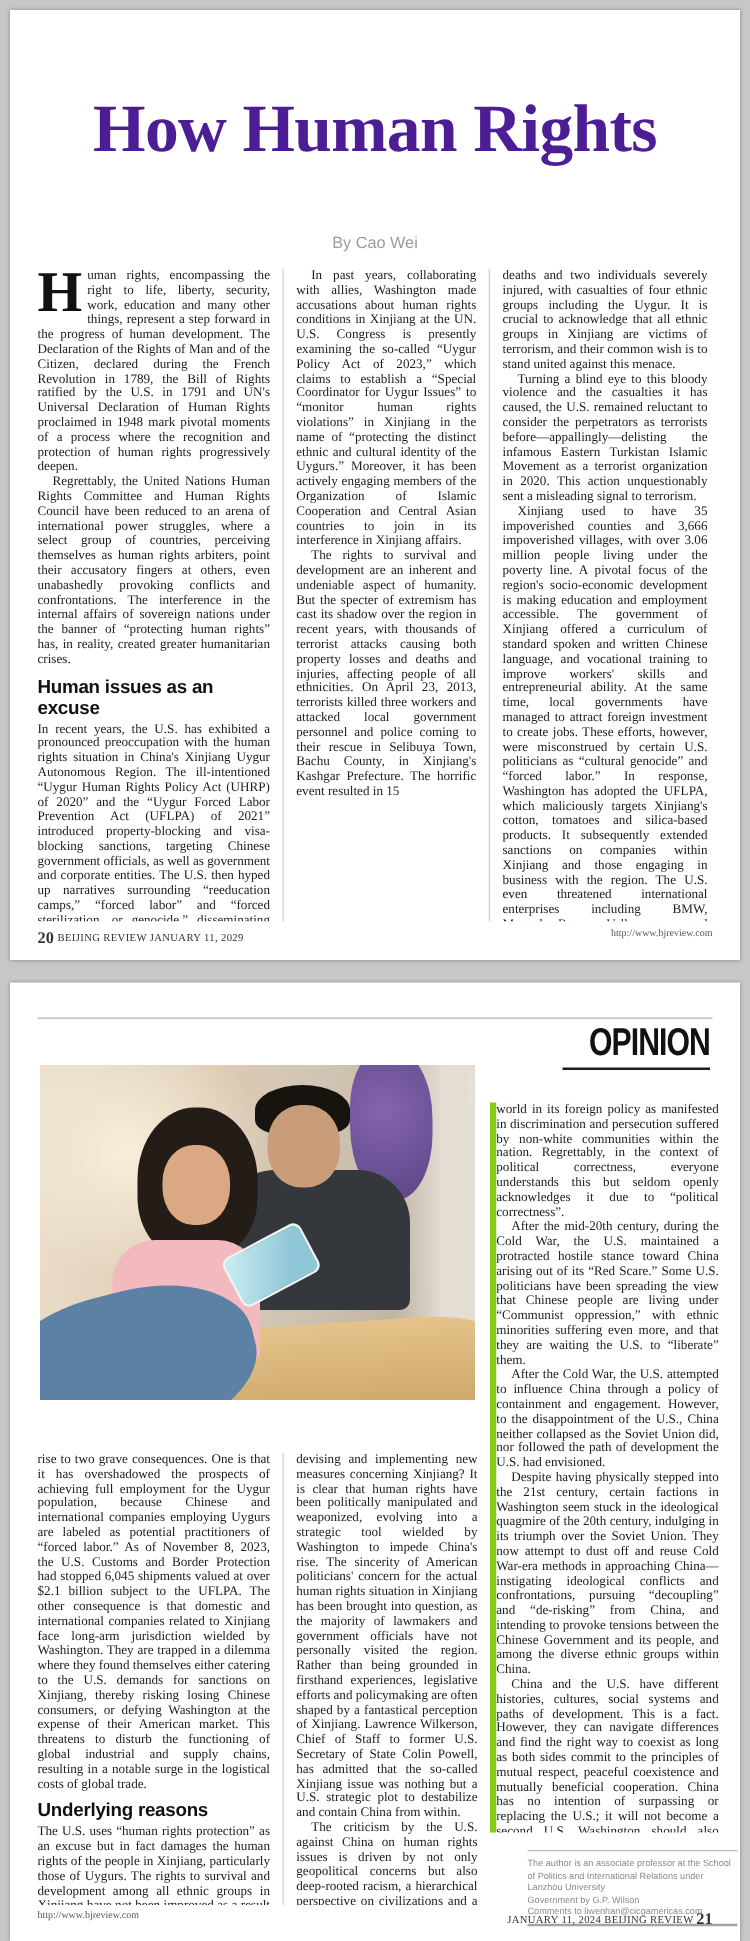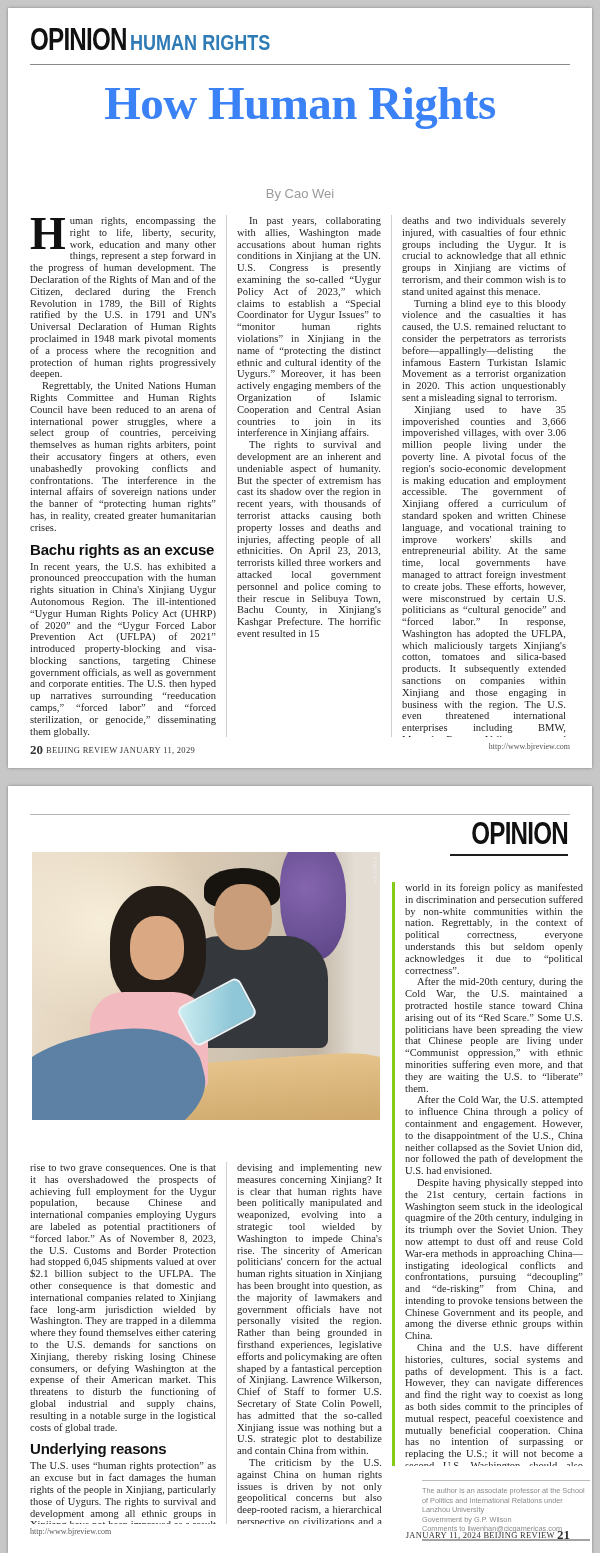--- a/index.html
+++ b/index.html
@@ -6,21 +6,21 @@
   body{width:600px;background:#c7c7c7;font-family:"Liberation Serif","DejaVu Serif",serif;color:#1c1c1c;}
   .canvas{position:relative;width:600px;height:1553px;overflow:hidden;}
   .page{position:absolute;left:8px;right:8px;background:#fff;box-shadow:0 0 3px rgba(0,0,0,.35);}
   #page1{top:8px;height:760px;}
   #page2{top:786px;height:767px;}
 
   
   .p1-header{position:absolute;left:22px;right:22px;top:16px;border-bottom:1px solid #8a8a8a;padding-bottom:8px;white-space:nowrap;}
   .sec-word{display:inline-block;font-family:"Liberation Sans","DejaVu Sans",sans-serif;font-weight:700;font-size:31px;line-height:31px;color:#111;transform:scaleX(.78);transform-origin:left bottom;letter-spacing:-1px;}
   .topic-word{display:inline-block;font-family:"Liberation Sans","DejaVu Sans",sans-serif;font-weight:700;font-size:22px;color:#2e7bb5;transform:scaleX(.82);transform-origin:left bottom;margin-left:-28px;letter-spacing:0;vertical-align:baseline;}
-  .p1-title{position:absolute;left:0;right:0;top:72px;text-align:center;font-weight:700;font-size:47px;line-height:46px;letter-spacing:-.5px;color:#3b82f6;}
+  .p1-title{position:absolute;left:0;right:0;top:72px;text-align:center;font-weight:700;font-size:54px;line-height:46px;letter-spacing:-.5px;color:#4c1d95;}
   .p1-byline{position:absolute;left:0;right:0;top:178px;text-align:center;font-family:Liberation Sans, sans-serif;font-size:13px;color:#9b9b9b;}
 
   
   .body-text p{margin:0;text-align:justify;font-size:10.5px;line-height:11.8px;color:#1c1c1c;hyphens:auto;}
   .body-text p.ind{text-indent:12px;}
   .cols{position:absolute;display:flex;}
   .col{overflow:hidden;}
   .col + .col{border-left:1px solid #cfcfcf;margin-left:10px;padding-left:10px;}
   h2.subhead{font-family:"Liberation Sans","DejaVu Sans",sans-serif;font-weight:700;font-size:15px;line-height:17px;margin:7px 0 3px;color:#111;letter-spacing:-.2px;}
   .dropcap{float:left;font-size:46px;line-height:34px;font-weight:700;padding:2px 4px 0 0;color:#111;}
@@ -58,47 +58,43 @@
   .ph-phone{position:absolute;left:150px;top:138px;width:66px;height:40px;background:linear-gradient(120deg,#cdeef2,#8fc7d8 70%);border:2px solid #e8f4f6;border-radius:7px;transform:rotate(-28deg);}
   .ph-table{position:absolute;right:-16px;bottom:-26px;width:300px;height:86px;background:linear-gradient(180deg,#e5c38a,#c9a266);border-radius:40% 20% 0 0;transform:rotate(-4deg);}
   .ph-seat{position:absolute;left:-36px;bottom:-34px;width:210px;height:120px;background:#5d80a5;border-radius:45%;transform:rotate(-14deg);}
   .ph-credit{position:absolute;right:2px;top:4px;font-family:"Liberation Sans","DejaVu Sans",sans-serif;font-size:6px;color:#eee;writing-mode:vertical-rl;letter-spacing:1px;opacity:.8;}
 
   .caption{position:absolute;left:24px;top:340px;width:348px;font-family:"Liberation Sans","DejaVu Sans",sans-serif;font-size:10.5px;line-height:13px;color:#3c3c3c;}
 
   #p2-colpair{left:22px;top:376px;width:352px;height:362px;}
   #p2-colpair .c1{width:186px;}
   #p2-colpair .c2{width:145px;}
-  #p2-col3{position:absolute;left:384px;top:96px;width:178px;height:584px;border-left:3px solid #84cc16;padding-left:10px;overflow:hidden;}
+  #p2-col3{position:absolute;left:384px;top:96px;width:178px;height:584px;border-left:5px solid #84cc16;overflow:hidden;}
 
   .author-note{position:absolute;left:414px;top:694px;width:168px;border-top:1px solid #bbb;border-bottom:2px solid #a3a3a3;padding:5px 0;}
   .author-note p{margin:0;font-family:"Liberation Sans","DejaVu Sans",sans-serif;font-size:7.3px;line-height:9.5px;color:#8a8a8a;text-align:left;}
 </style>
 </head>
 <body>
 
 <div class="canvas">
 
   <div class="page" id="page1">
-    <div class="p1-header">
-      <span class="sec-word">OPINION</span>
-      <span class="topic-word">HUMAN RIGHTS</span>
-    </div>
 
     <div class="p1-title">
       <div>How Human Rights</div>
     </div>
 
     <div class="p1-byline">By Cao Wei</div>
 
     <div class="cols body-text" id="p1-cols">
       <div class="col c1">
         <p><span class="dropcap">H</span><span>uman rights, encompassing the right to life, liberty, security, work, education and many other things, represent a step forward in the progress of human development. The Declaration of the Rights of Man and of the Citizen, declared during the French Revolution in 1789, the Bill of Rights ratified by the U.S. in 1791 and UN's Universal Declaration of Human Rights proclaimed in 1948 mark pivotal moments of a process where the recognition and protection of human rights progressively deepen.</span></p>
         <p class="ind">Regrettably, the United Nations Human Rights Committee and Human Rights Council have been reduced to an arena of international power struggles, where a select group of countries, perceiving themselves as human rights arbiters, point their accusatory fingers at others, even unabashedly provoking conflicts and confrontations. The interference in the internal affairs of sovereign nations under the banner of “protecting human rights” has, in reality, created greater humanitarian crises.</p>
-        <h2 class="subhead">Bachu rights as an excuse</h2>
+        <h2 class="subhead">Human issues as an excuse</h2>
         <p>In recent years, the U.S. has exhibited a pronounced preoccupation with the human rights situation in China's Xinjiang Uygur Autonomous Region. The ill-intentioned “Uygur Human Rights Policy Act (UHRP) of 2020” and the “Uygur Forced Labor Prevention Act (UFLPA) of 2021” introduced property-blocking and visa-blocking sanctions, targeting Chinese government officials, as well as government and corporate entities. The U.S. then hyped up narratives surrounding “reeducation camps,” “forced labor” and “forced sterilization, or genocide,” disseminating them globally.</p>
       </div>
       <div class="col c2">
         <p class="ind">In past years, collaborating with allies, Washington made accusations about human rights conditions in Xinjiang at the UN. U.S. Congress is presently examining the so-called “Uygur Policy Act of 2023,” which claims to establish a “Special Coordinator for Uygur Issues” to “monitor human rights violations” in Xinjiang in the name of “protecting the distinct ethnic and cultural identity of the Uygurs.” Moreover, it has been actively engaging members of the Organization of Islamic Cooperation and Central Asian countries to join in its interference in Xinjiang affairs.</p>
         <p class="ind">The rights to survival and development are an inherent and undeniable aspect of humanity. But the specter of extremism has cast its shadow over the region in recent years, with thousands of terrorist attacks causing both property losses and deaths and injuries, affecting people of all ethnicities. On April 23, 2013, terrorists killed three workers and attacked local government personnel and police coming to their rescue in Selibuya Town, Bachu County, in Xinjiang's Kashgar Prefecture. The horrific event resulted in 15</p>
       </div>
       <div class="col c3">
         <p>deaths and two individuals severely injured, with casualties of four ethnic groups including the Uygur. It is crucial to acknowledge that all ethnic groups in Xinjiang are victims of terrorism, and their common wish is to stand united against this menace.</p>
         <p class="ind">Turning a blind eye to this bloody violence and the casualties it has caused, the U.S. remained reluctant to consider the perpetrators as terrorists before—appallingly—delisting the infamous Eastern Turkistan Islamic Movement as a terrorist organization in 2020. This action unquestionably sent a misleading signal to terrorism.</p>
         <p class="ind">Xinjiang used to have 35 impoverished counties and 3,666 impoverished villages, with over 3.06 million people living under the poverty line. A pivotal focus of the region's socio-economic development is making education and employment accessible. The government of Xinjiang offered a curriculum of standard spoken and written Chinese language, and vocational training to improve workers' skills and entrepreneurial ability. At the same time, local governments have managed to attract foreign investment to create jobs. These efforts, however, were misconstrued by certain U.S. politicians as “cultural genocide” and “forced labor.” In response, Washington has adopted the UFLPA, which maliciously targets Xinjiang's cotton, tomatoes and silica-based products. It subsequently extended sanctions on companies within Xinjiang and those engaging in business with the region. The U.S. even threatened international enterprises including BMW, Mercedes-Benz, Volkswagen and Nike, coercing them to either withdraw from Xinjiang or sever ties with companies operating in the region.</p>

